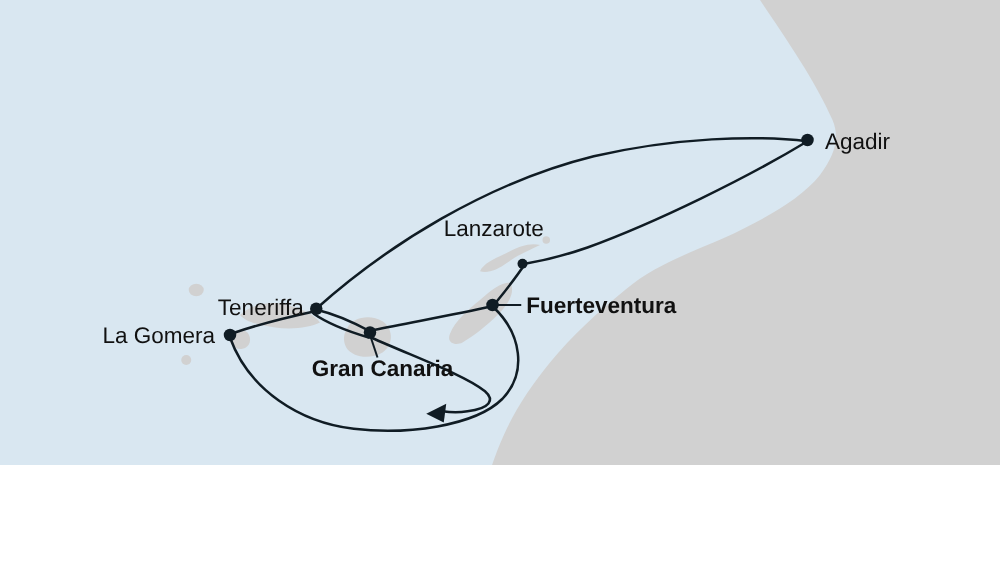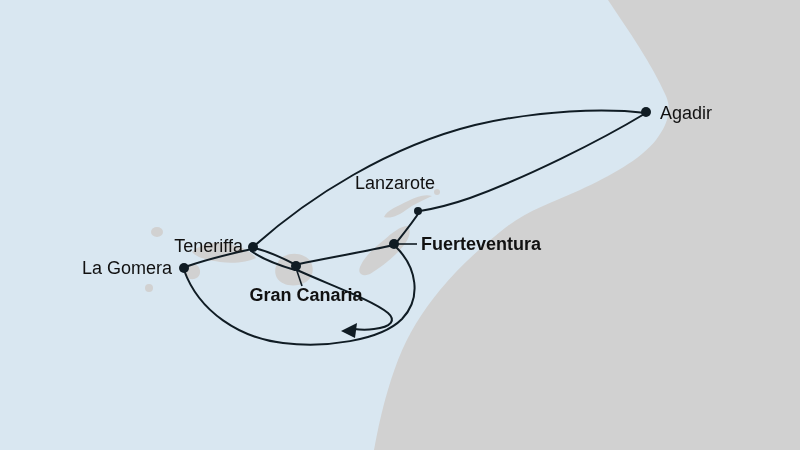--- a/index.html
+++ b/index.html
@@ -3,21 +3,21 @@
 <meta charset="utf-8">
 <style>
   html, body {
     margin: 0;
     padding: 0;
     font-family: "Liberation Sans", sans-serif;
   }
   .map-container {
     position: relative;
     width: 800px;
-    height: 450px;
+    height: 372px;
     overflow: hidden;
   }
   svg {
     display: block;
   }
   .port-label {
     font-family: "Liberation Sans", sans-serif;
     font-size: 18px;
     font-weight: 400;
   }

